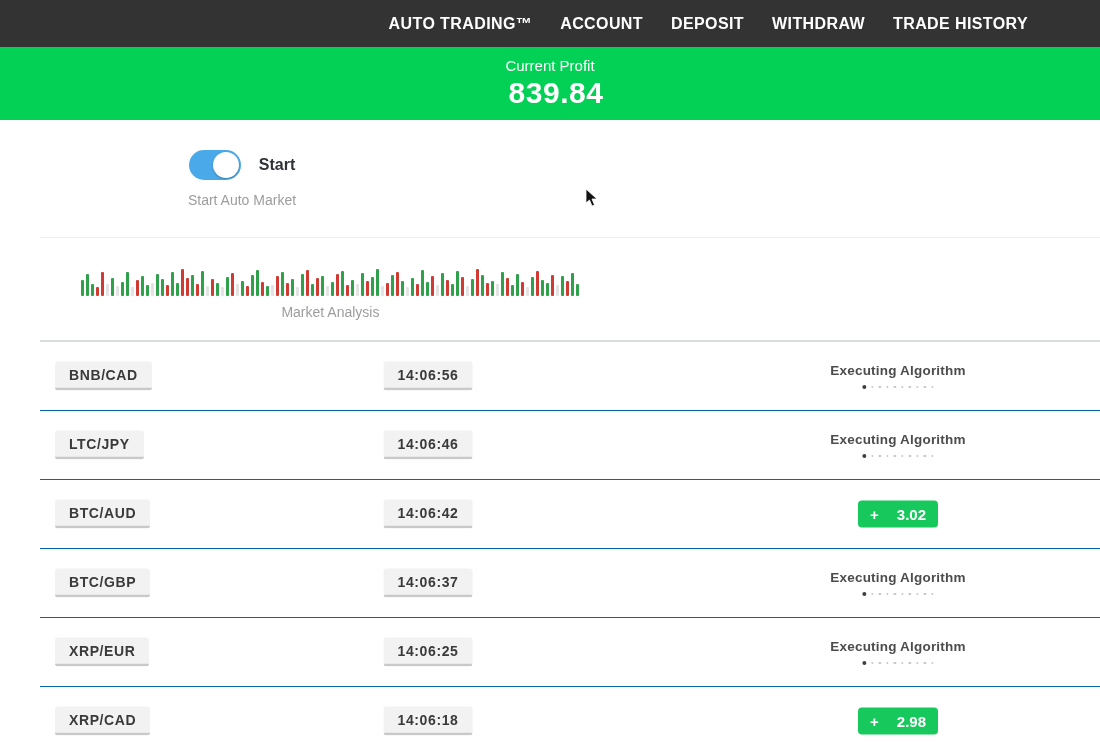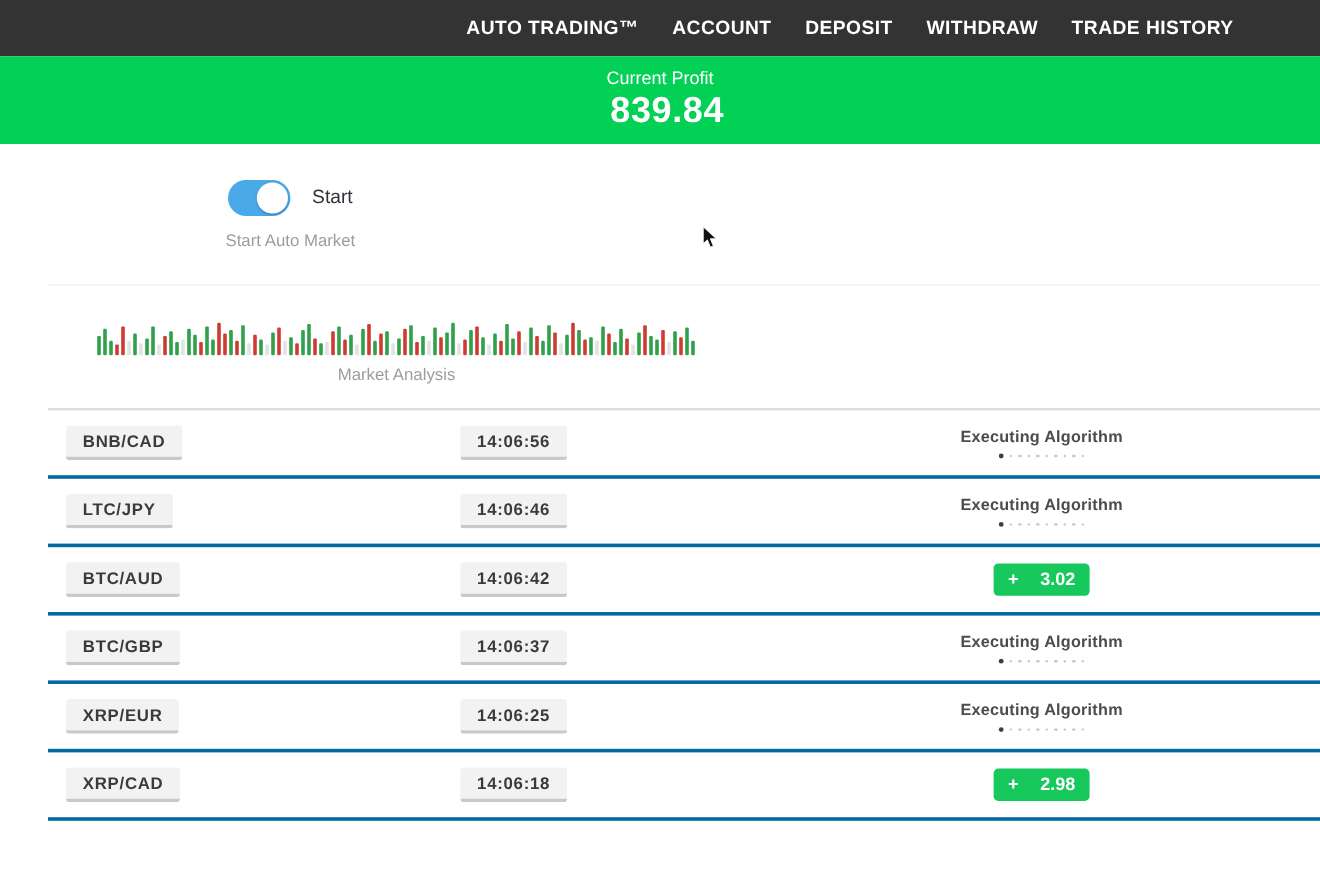--- a/index.html
+++ b/index.html
@@ -27,38 +27,38 @@
   .big-number { font-size:42px; font-weight:bold; color:#30353a; letter-spacing:.5px; }
   .mid-number { font-size:30px; font-weight:bold; color:#30353a; }
   .gray-label { font-size:14px; color:#9d9d9d; margin-top:12px; }
 
   
   .toggle-wrap { display:flex; align-items:center; gap:18px; }
   .toggle { width:52px; height:30px; border-radius:15px; background:var(--toggle-blue);
             position:relative; cursor:pointer; }
   .knob { position:absolute; top:2px; right:2px; width:26px; height:26px; border-radius:50%;
           background:#fff; box-shadow:0 1px 2px rgba(0,0,0,.25); }
-  .toggle-label { font-size:16px; font-weight:normal; color:#2e3338; }
+  .toggle-label { font-size:16px; font-weight:bold; color:#2e3338; }
 
   
   .bars { display:flex; align-items:flex-end; gap:2px; height:38px; }
   .bar { width:3px; border-radius:1px; }
   .bar.g { background:#2fa14a; }
   .bar.r { background:#cf3b33; }
   .bar.l { background:#e3e3e3; }
 
   
   .trades { border-top:2px solid #d9dde0; margin-left:40px; }
-  .trade-row { position:relative; height:57px; border-bottom:3px solid #0369a1; }
+  .trade-row { position:relative; height:69px; border-bottom:1px solid #0369a1; }
   .pill { display:inline-block; background:#f2f2f2; border-radius:3px;
           border-bottom:3px solid #c9c9c9; padding:5px 14px;
           font-size:14px; font-weight:bold; color:#3a3a3a; letter-spacing:.6px; cursor:pointer; }
   .cell-pair { position:absolute; left:15px; top:50%; transform:translateY(-50%); }
   .cell-time { position:absolute; left:388px; top:50%; transform:translate(-50%,-50%); }
-  .cell-status { position:absolute; left:828px; top:50%; transform:translate(-50%,-50%); text-align:center; }
+  .cell-status { position:absolute; left:858px; top:50%; transform:translate(-50%,-50%); text-align:center; }
   .exec-label { font-size:13.5px; font-weight:bold; color:#4c4c4c; letter-spacing:.2px; }
   .dots { display:flex; align-items:center; justify-content:center; gap:5px; margin-top:7px; }
   .dot { width:2.5px; height:2.5px; border-radius:50%; background:#c7c7c7; }
   .dot.on { width:4px; height:4px; background:#3f3f3f; }
   .result-badge { display:flex; justify-content:space-between; align-items:center; width:80px;
                   padding:5px 12px; border-radius:4px; color:#fff; font-size:15px;
                   font-weight:bold; margin:0 auto; }
   .result-badge.profit { background:var(--badge-green); }
   .result-badge.loss { background:var(--badge-red); }
 

